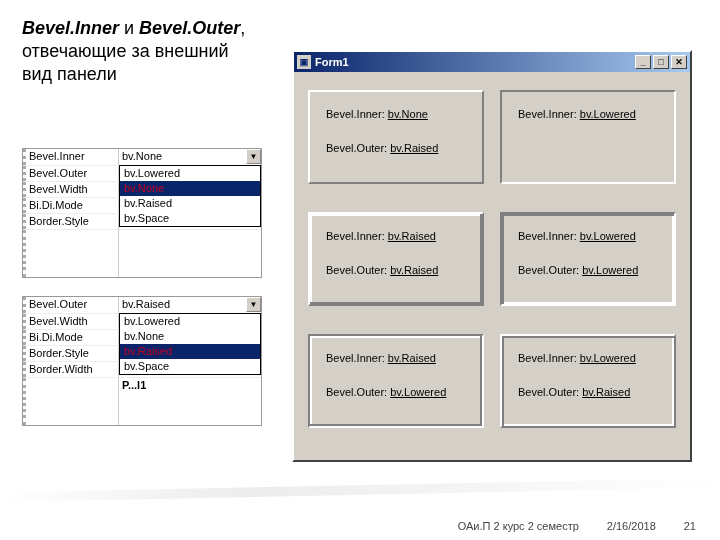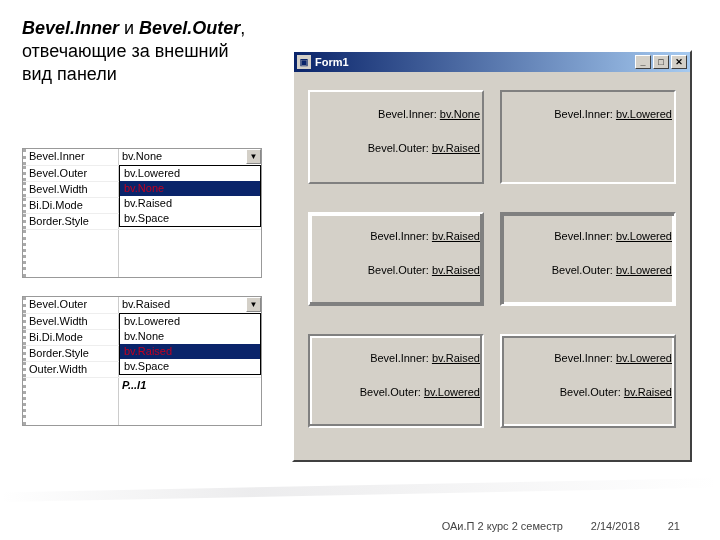--- a/index.html
+++ b/index.html
@@ -61,41 +61,40 @@
     display: flex; align-items: center; justify-content: center;
     font-family: Arial;
   }
   .canvas {
     position: relative; width: 100%; height: calc(100% - 20px);
     background-image: radial-gradient(#808080 0.5px, transparent 0.5px);
     background-size: 8px 8px; background-position: 4px 4px;
   }
   .panel {
     position: absolute; background: #d4d0c8; font-size: 11px;
-    padding: 6px 2px;
-    text-align: right;
+    padding: 6px 16px;
   }
   
   .bv-raised { border: 2px solid; border-top-color:#fff; border-left-color:#fff; border-right-color:#808080; border-bottom-color:#808080; }
   .bv-lowered { border: 2px solid; border-top-color:#808080; border-left-color:#808080; border-right-color:#fff; border-bottom-color:#fff; }
 
   .panel .lbl { display:block; }
   .panel .lbl .k { }
   .panel .lbl .v { text-decoration: underline; }
 
   .swoosh {
     position: absolute; left: 0; bottom: 38px; width: 720px; height: 24px;
     background: linear-gradient(to right, rgba(120,120,130,0), rgba(120,120,130,0.35) 35%, rgba(120,120,130,0));
     clip-path: polygon(0 60%, 100% 0, 100% 40%, 0 100%);
     opacity: 0.4;
   }
   .footer {
     position: absolute; bottom: 8px; left: 0; width: 720px;
     font-size: 11px; color: #444; display: flex; justify-content: flex-end; gap: 28px;
-    padding-right: 40px;
+    padding-right: 24px;
   }
 </style>
 </head>
 <body>
 
 <div class="slide">
   <div class="heading">
     <span class="italic">Bevel.Inner</span><span> и </span><span class="italic">Bevel.Outer</span><span>,</span>
   </div>
   <div class="sub">отвечающие за внешний</div>
@@ -155,26 +154,26 @@
       </div>
       <div class="row">
           <div class="cell-l">Bi.Di.Mode</div>
           <div class="cell-r"></div>
         </div>
       <div class="row">
           <div class="cell-l">Border.Style</div>
           <div class="cell-r"></div>
         </div>
       <div class="row">
-          <div class="cell-l">Outer.Width</div>
+          <div class="cell-l">Border.Width</div>
           <div class="cell-r"></div>
         </div>
       <div class="row" style="height:48px">
           <div class="cell-l"></div>
-          <div class="cell-r bold" style="font-weight:bold;font-style:italic;">P...l1</div>
+          <div class="cell-r bold" style="font-weight:bold;">P...l1</div>
         </div>
     </div>
   </div>
 
   <div class="app">
     <div class="titlebar">
       <span class="icon">▣</span>
       <span>Form1</span>
       <span class="spacer"></span>
       <span class="winbtn">_</span>
@@ -204,16 +203,16 @@
       <div class="panel bv-raised" style="left:206px; top:262px; width:176px; height:94px; box-shadow: inset 2px 2px 0 #808080, inset -2px -2px 0 #fff;">
         <span class="lbl" style="margin-top:10px"><span class="k">Bevel.Inner:</span> <span class="v">bv.Lowered</span></span>
         <span class="lbl" style="margin-top:22px"><span class="k">Bevel.Outer:</span> <span class="v">bv.Raised</span></span>
       </div>
     </div>
   </div>
 
   <div class="swoosh"></div>
   <div class="footer">
     <span>ОАи.П 2 курс 2 семестр</span>
-    <span>2/14/2018</span>
+    <span>2/16/2018</span>
     <span>21</span>
   </div>
 </div>
 
 </body></html>

